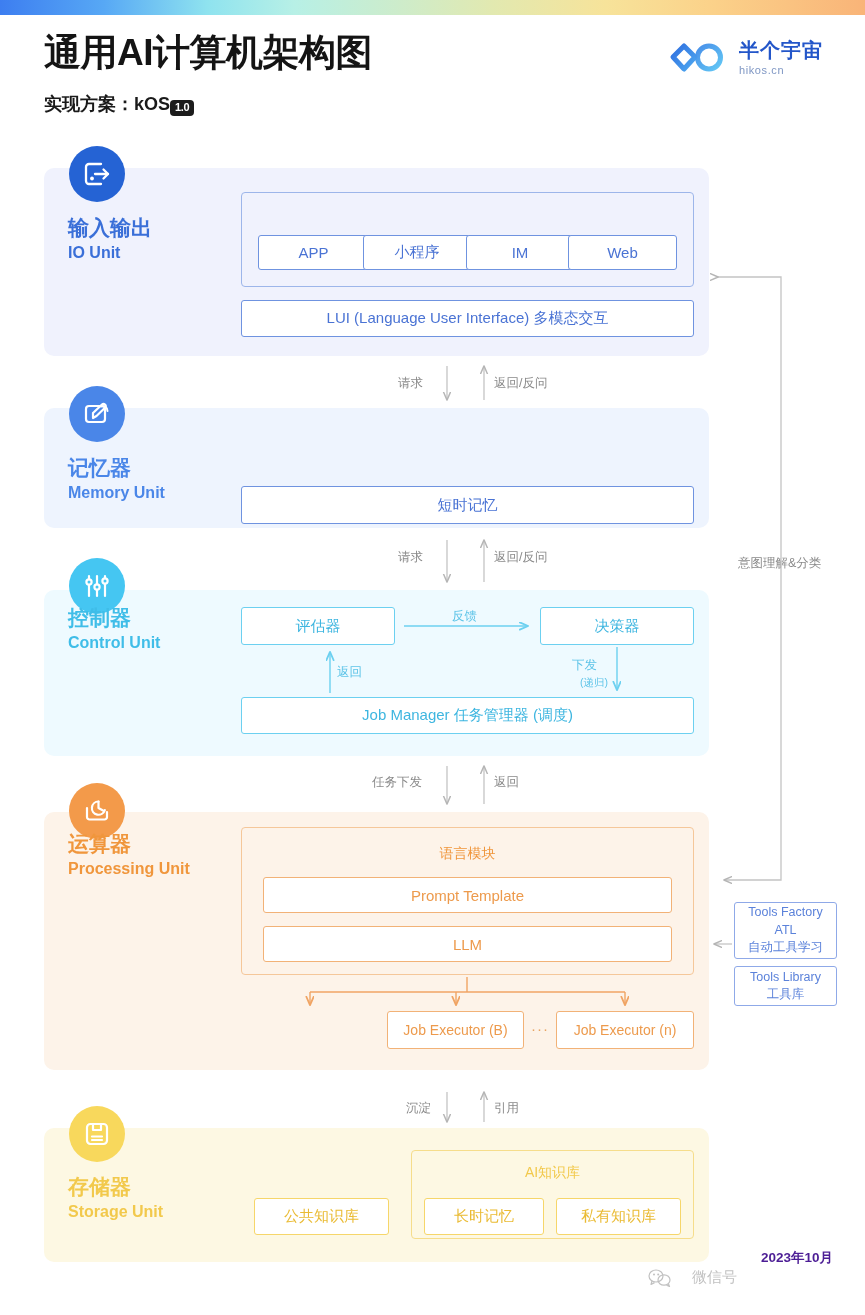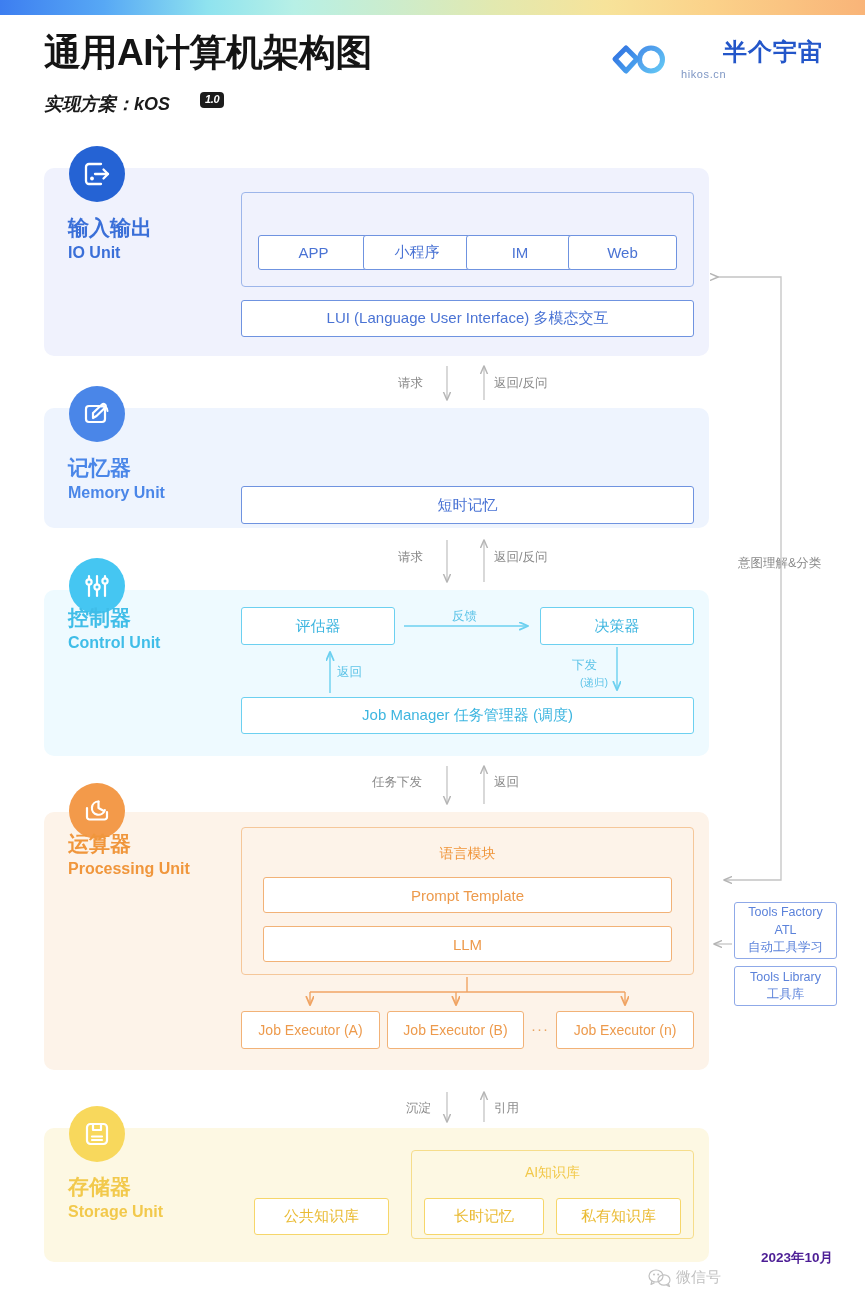--- a/index.html
+++ b/index.html
@@ -21,33 +21,33 @@
 
   
   .title {
     position: absolute; left: 44px; top: 28px;
     font-size: 37px; font-weight: 700; color: #141414;
     letter-spacing: -0.5px; white-space: nowrap;
   }
   .subtitle {
     position: absolute; left: 44px; top: 92px;
     font-size: 18px; font-weight: 700; color: #1a1a1a;
-    display: flex; align-items: flex-start; gap: 6px; white-space: nowrap; font-style: italic;
+    display: flex; align-items: flex-end; white-space: nowrap;
   }
   .badge {
     display: inline-block; background: #1c1c1c; color: #fff;
     font-size: 11px; font-weight: 700; border-radius: 4px;
-    padding: 2px 5px 3px; line-height: 1; letter-spacing: -0.3px; margin-left: 24px;
+    padding: 2px 5px 3px; line-height: 1; letter-spacing: -0.3px;
   }
 
   
   .logo { position: absolute; right: 42px; top: 40px; display: flex; align-items: center; gap: 9px; }
   .logo-mark { width: 62px; height: 34px; flex: none; }
   .logo-txt { display: flex; flex-direction: column; line-height: 1; }
-  .logo-cn { font-size: 24px; font-weight: 700; color: #2356c9; letter-spacing: 1px; margin-left: 42px; }
+  .logo-cn { font-size: 20px; font-weight: 700; color: #2356c9; letter-spacing: 1px; }
   .logo-en { font-size: 11px; color: #7f97c4; margin-top: 5px; letter-spacing: 0.6px; }
 
   
   .band { position: absolute; border-radius: 10px; }
   .band-io   { left:44px; top:168px; width:665px; height:188px; background:#f0f2fd; }
   .band-mem  { left:44px; top:408px; width:665px; height:120px; background:#eef4fe; }
   .band-ctl  { left:44px; top:590px; width:665px; height:166px; background:#eefaff; }
   .band-proc { left:44px; top:812px; width:665px; height:258px; background:#fdf3e9; }
   .band-sto  { left:44px; top:1128px; width:665px; height:134px; background:#fdf8e3; }
 
@@ -120,21 +120,21 @@
   .overlay { position: absolute; left: 0; top: 0; width: 865px; height: 1315px; pointer-events: none; }
 
   
   .date {
     position: absolute; right: 32px; top: 1249px;
     font-size: 13.5px; font-weight: 700; color: #4c1d95; white-space: nowrap;
   }
   .watermark {
     position: absolute; left: 648px; top: 1268px;
     font-size: 15px; color: #6b6b6b; opacity: 0.42;
-    display: flex; align-items: center; gap: 4px; white-space: nowrap;
+    display: flex; align-items: center; gap: 20px; white-space: nowrap;
   }
   .ellipsis-dots {
     position: absolute; font-size: 15px; color: #e8a463; letter-spacing: 1px;
   }
 </style>
 </head>
 <body>
 
 <div class="page">
 
@@ -259,21 +259,20 @@
   <div class="flow-label" style="left:337px; top:664px; color:#5ec4e8;">返回</div>
   <div class="flow-label" style="left:572px; top:657px; color:#5ec4e8;">下发</div>
   <div class="flow-label sm" style="left:580px; top:676px; color:#5ec4e8;">(递归)</div>
 
   <div class="group bd-org-l" style="left:241px; top:827px; width:453px; height:148px;"></div>
   <div class="group-title c-orange" style="left:241px; top:845px; width:453px;">语言模块</div>
 
   <div class="box bd-org t15" style="left:263px; top:877px; width:409px; height:36px;">Prompt Template</div>
   <div class="box bd-org t15" style="left:263px; top:926px; width:409px; height:36px;">LLM</div>
 
-  <div class="box bd-org t14" style="left:241px; top:1011px; width:139px; height:38px;">Job Executor (A)</div>
   <div class="box bd-org t14" style="left:387px; top:1011px; width:137px; height:38px;">Job Executor (B)</div>
   <div class="ellipsis-dots" style="left:531px; top:1020px;">···</div>
   <div class="box bd-org t14" style="left:556px; top:1011px; width:138px; height:38px;">Job Executor (n)</div>
 
   <div class="group bd-yel-l" style="left:411px; top:1150px; width:283px; height:89px;"></div>
   <div class="group-title c-yellow" style="left:411px; top:1164px; width:283px;">AI知识库</div>
 
   <div class="box bd-yel t15" style="left:254px; top:1198px; width:135px; height:37px;">公共知识库</div>
   <div class="box bd-yel t15" style="left:424px; top:1198px; width:120px; height:37px;">长时记忆</div>
   <div class="box bd-yel t15" style="left:556px; top:1198px; width:125px; height:37px;">私有知识库</div>

